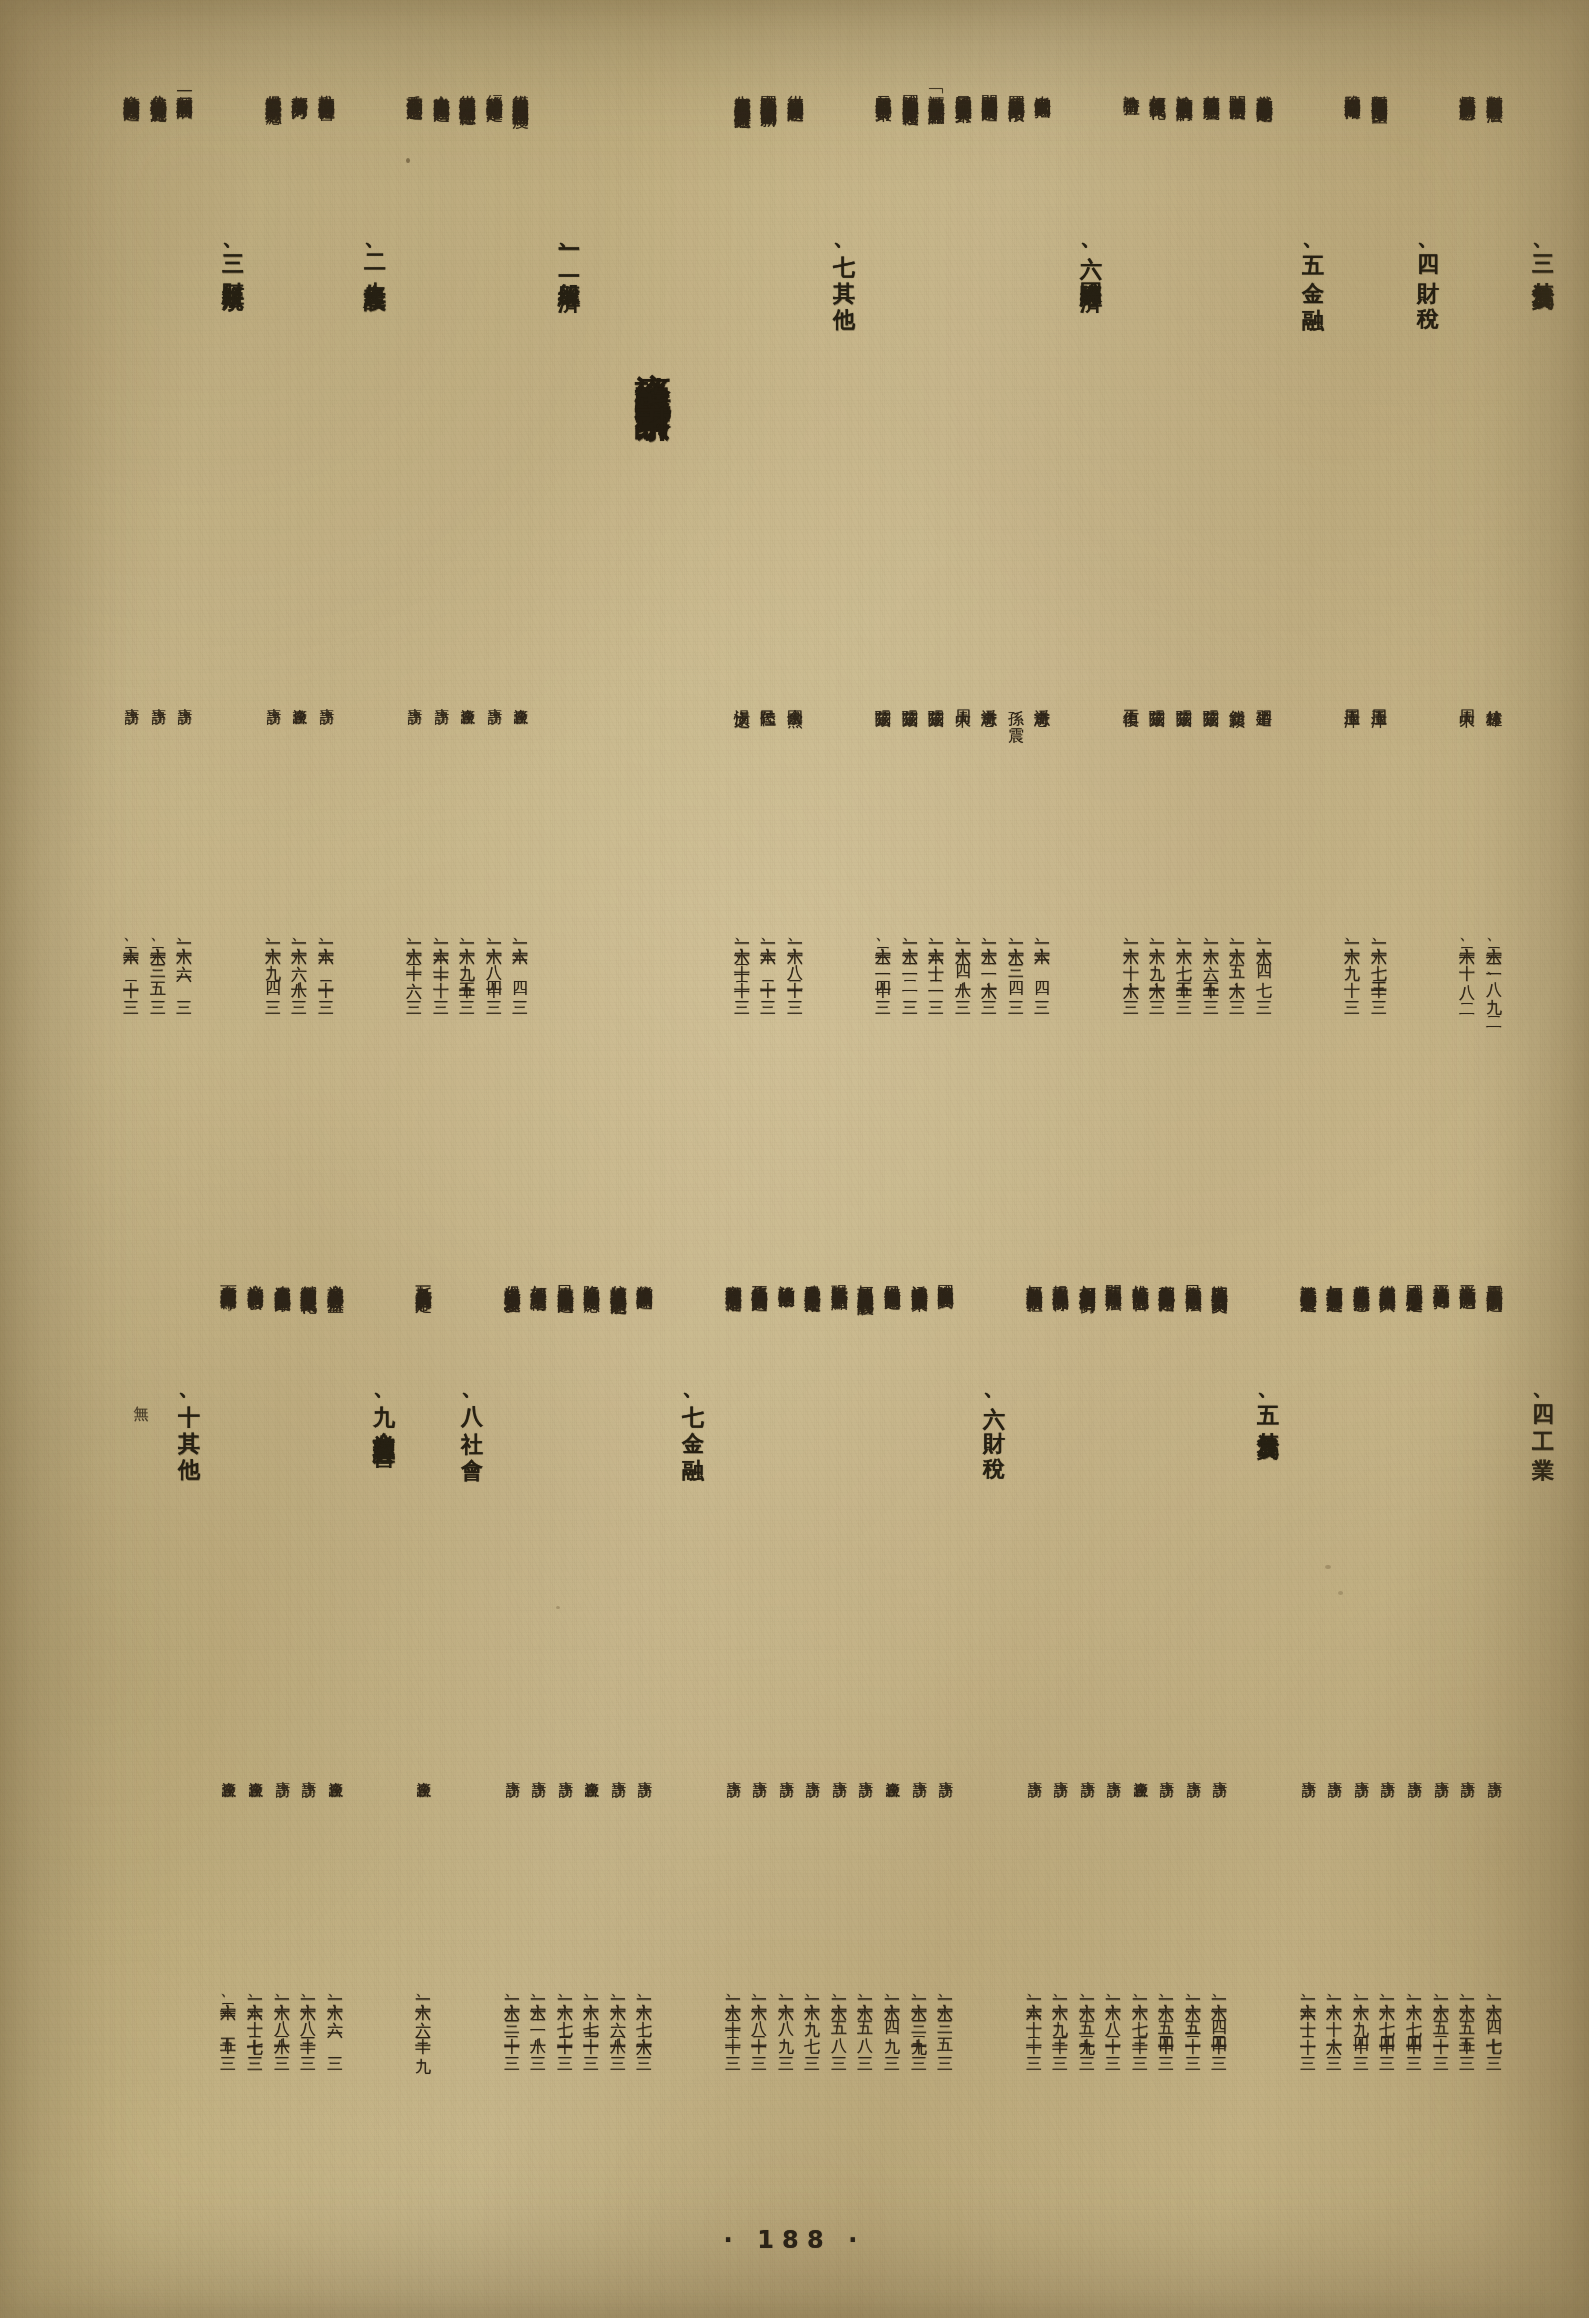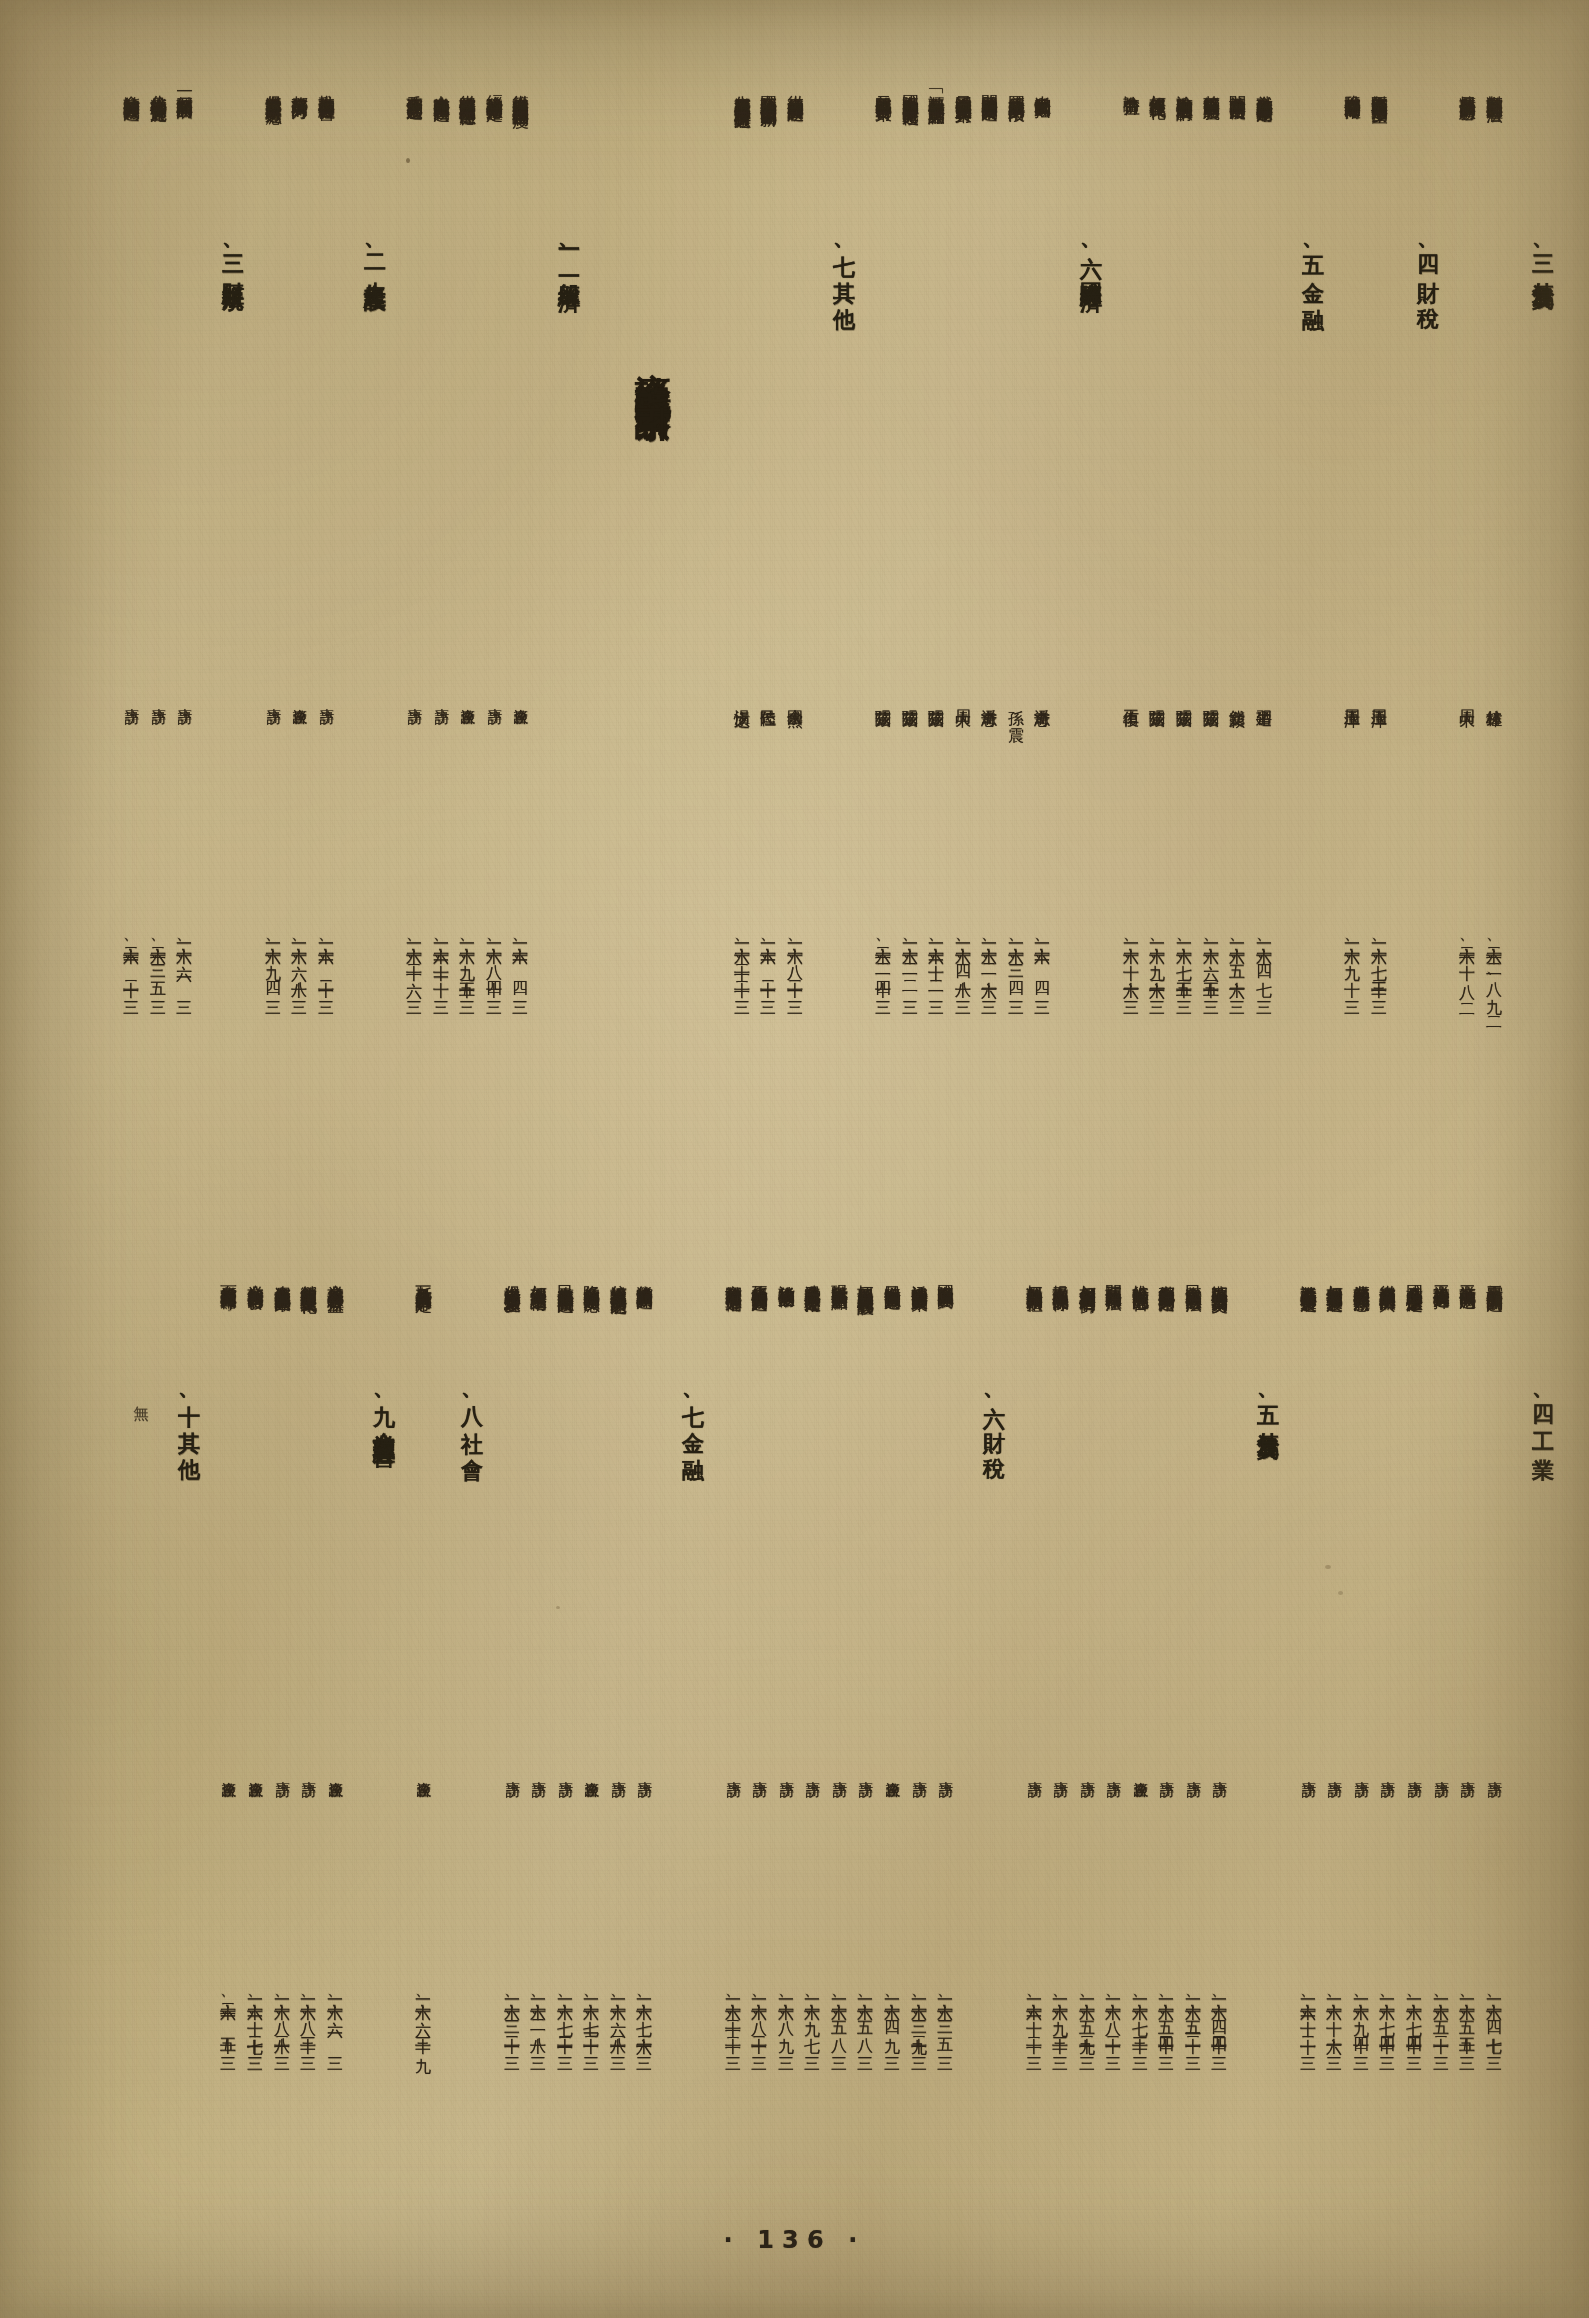--- a/index.html
+++ b/index.html
@@ -308,14 +308,14 @@
     <div class="vcol nores" style="position: absolute; right: 1441px; top: 1393px;">無</div>
   </div>
 
 <div class="speck" style="left:406px;top:158px;width:3.9px;height:5px;"></div>
 <div class="speck" style="left:1325px;top:1565px;width:6px;height:4.4px;opacity:.5;"></div>
 <div class="speck" style="left:1338px;top:1591px;width:5px;height:3.9px;opacity:.45;"></div>
 <div class="speck" style="left:556px;top:1606px;width:4.4px;height:3.3px;opacity:.5;"></div>
 
 <div class="vignette"></div>
 
-<div class="folio">· 136 ·</div>
+<div class="folio">· 188 ·</div>
 
 
 </body></html>

